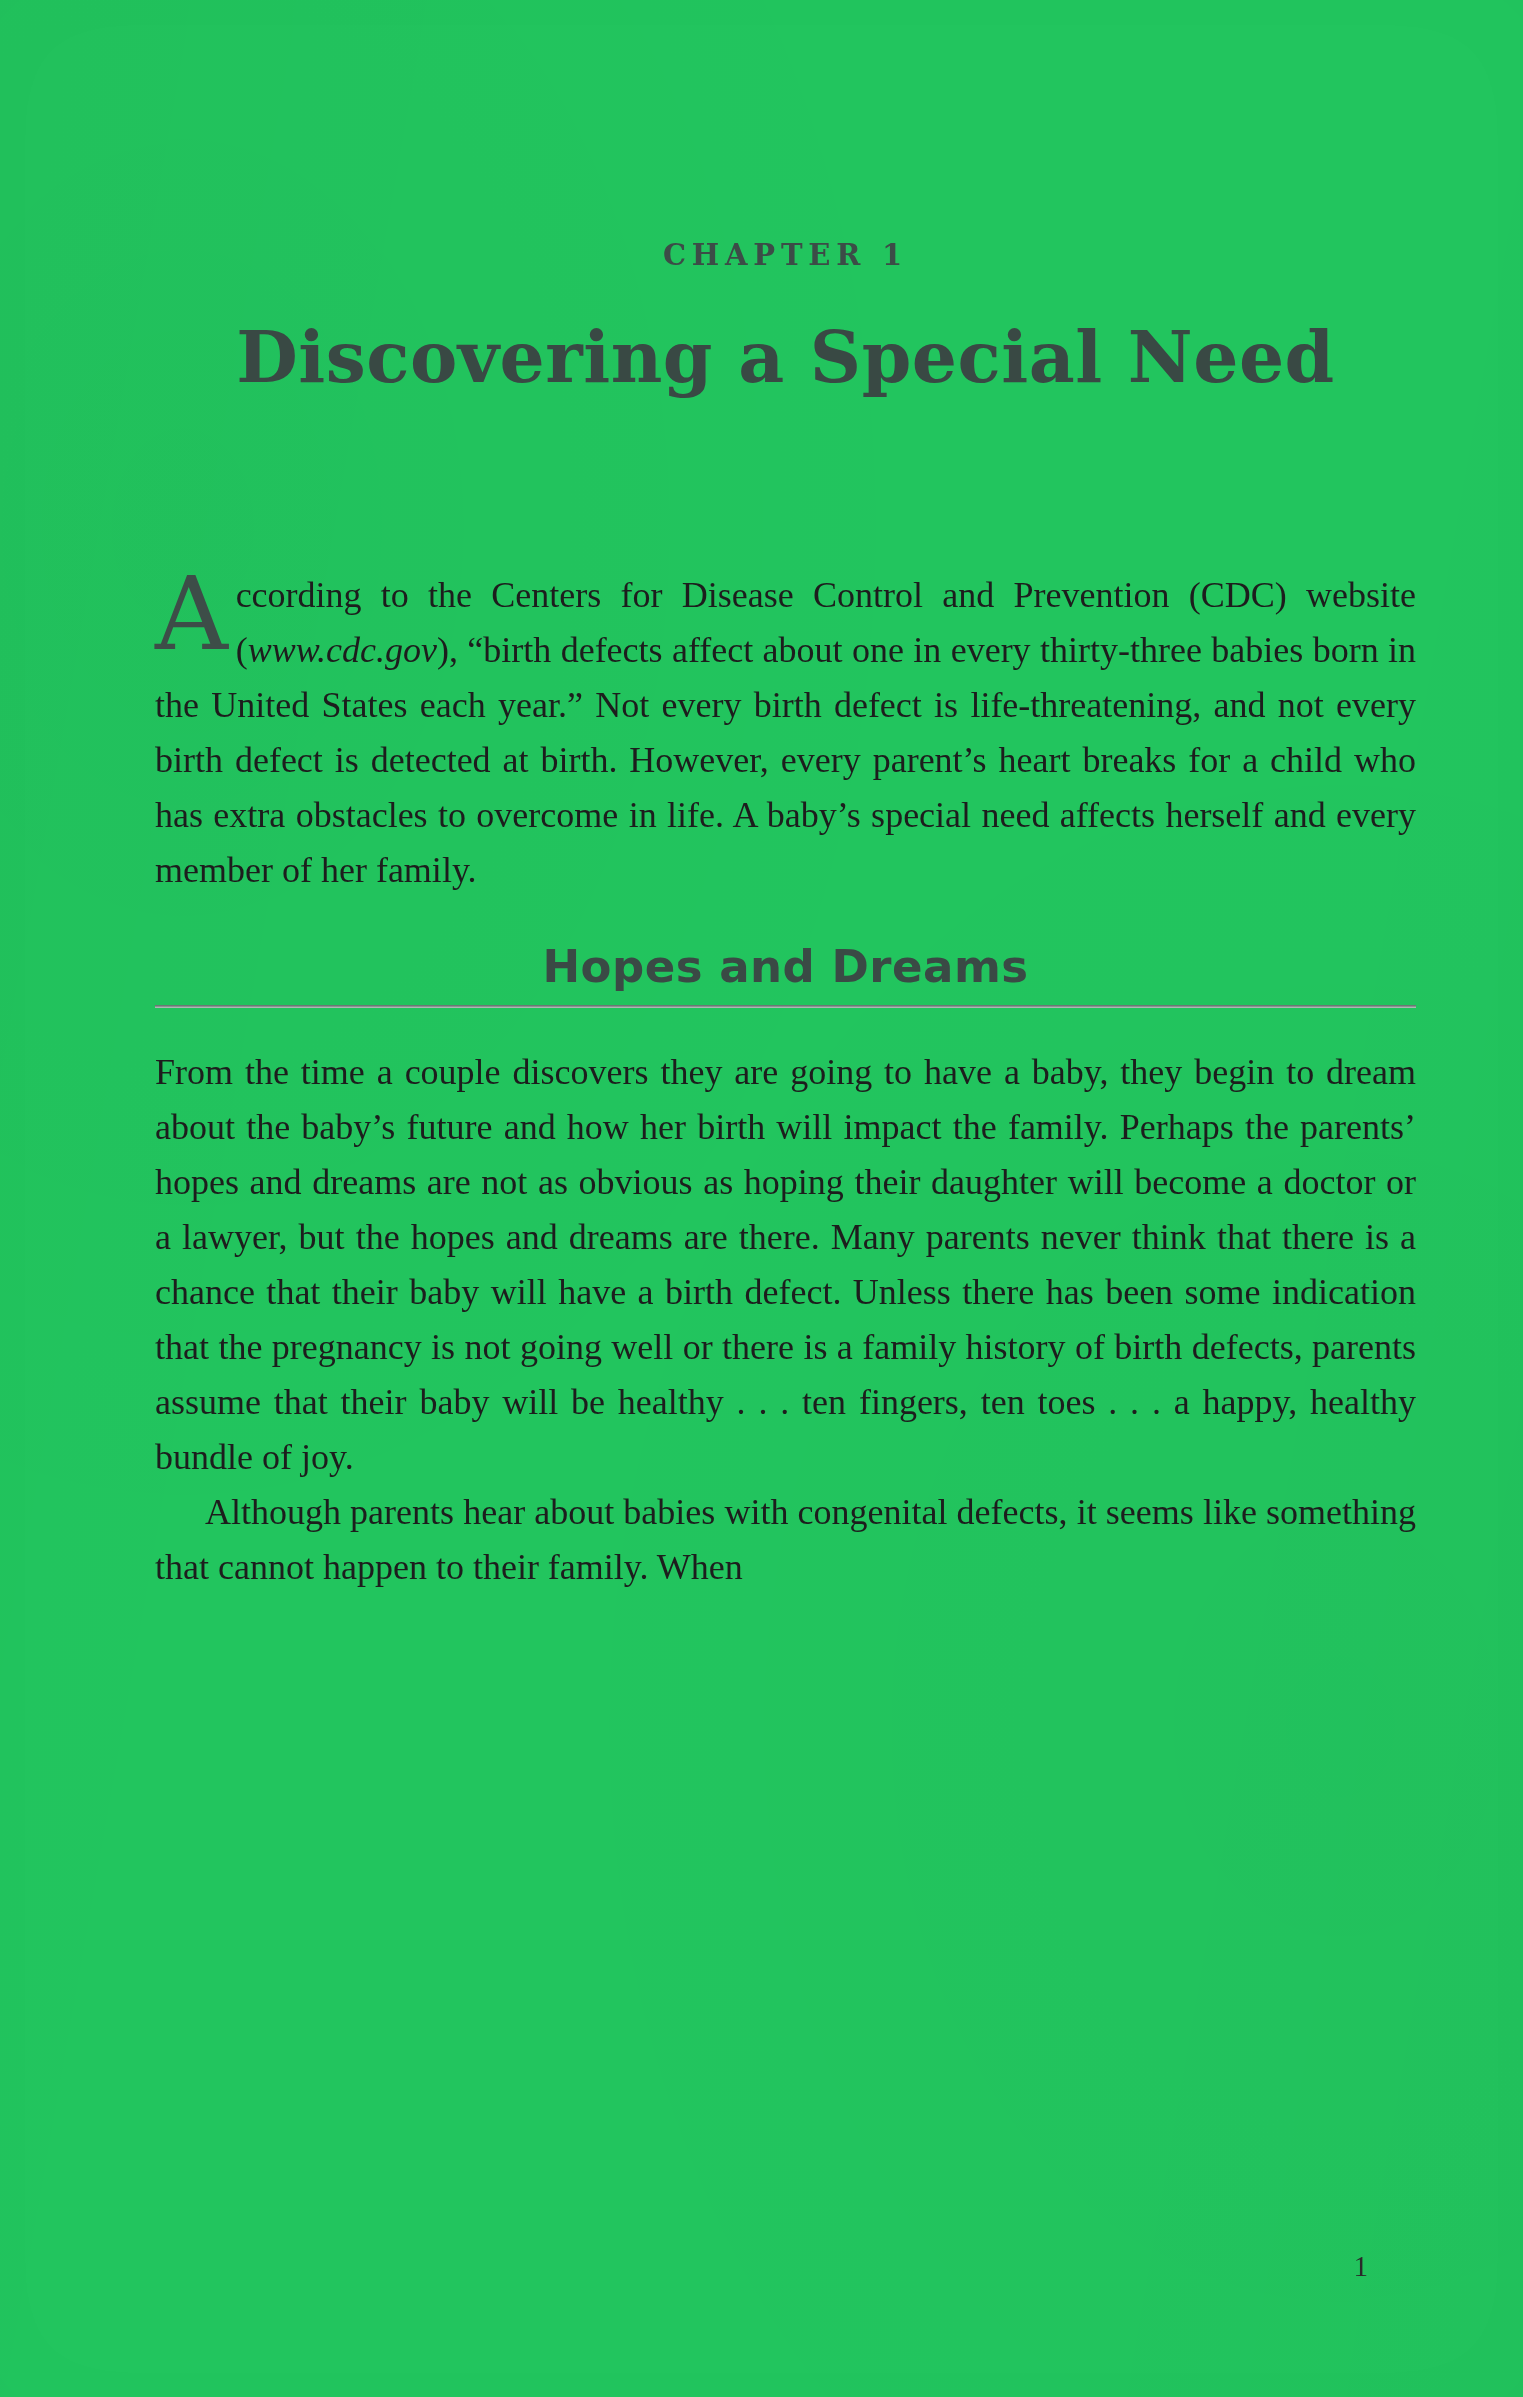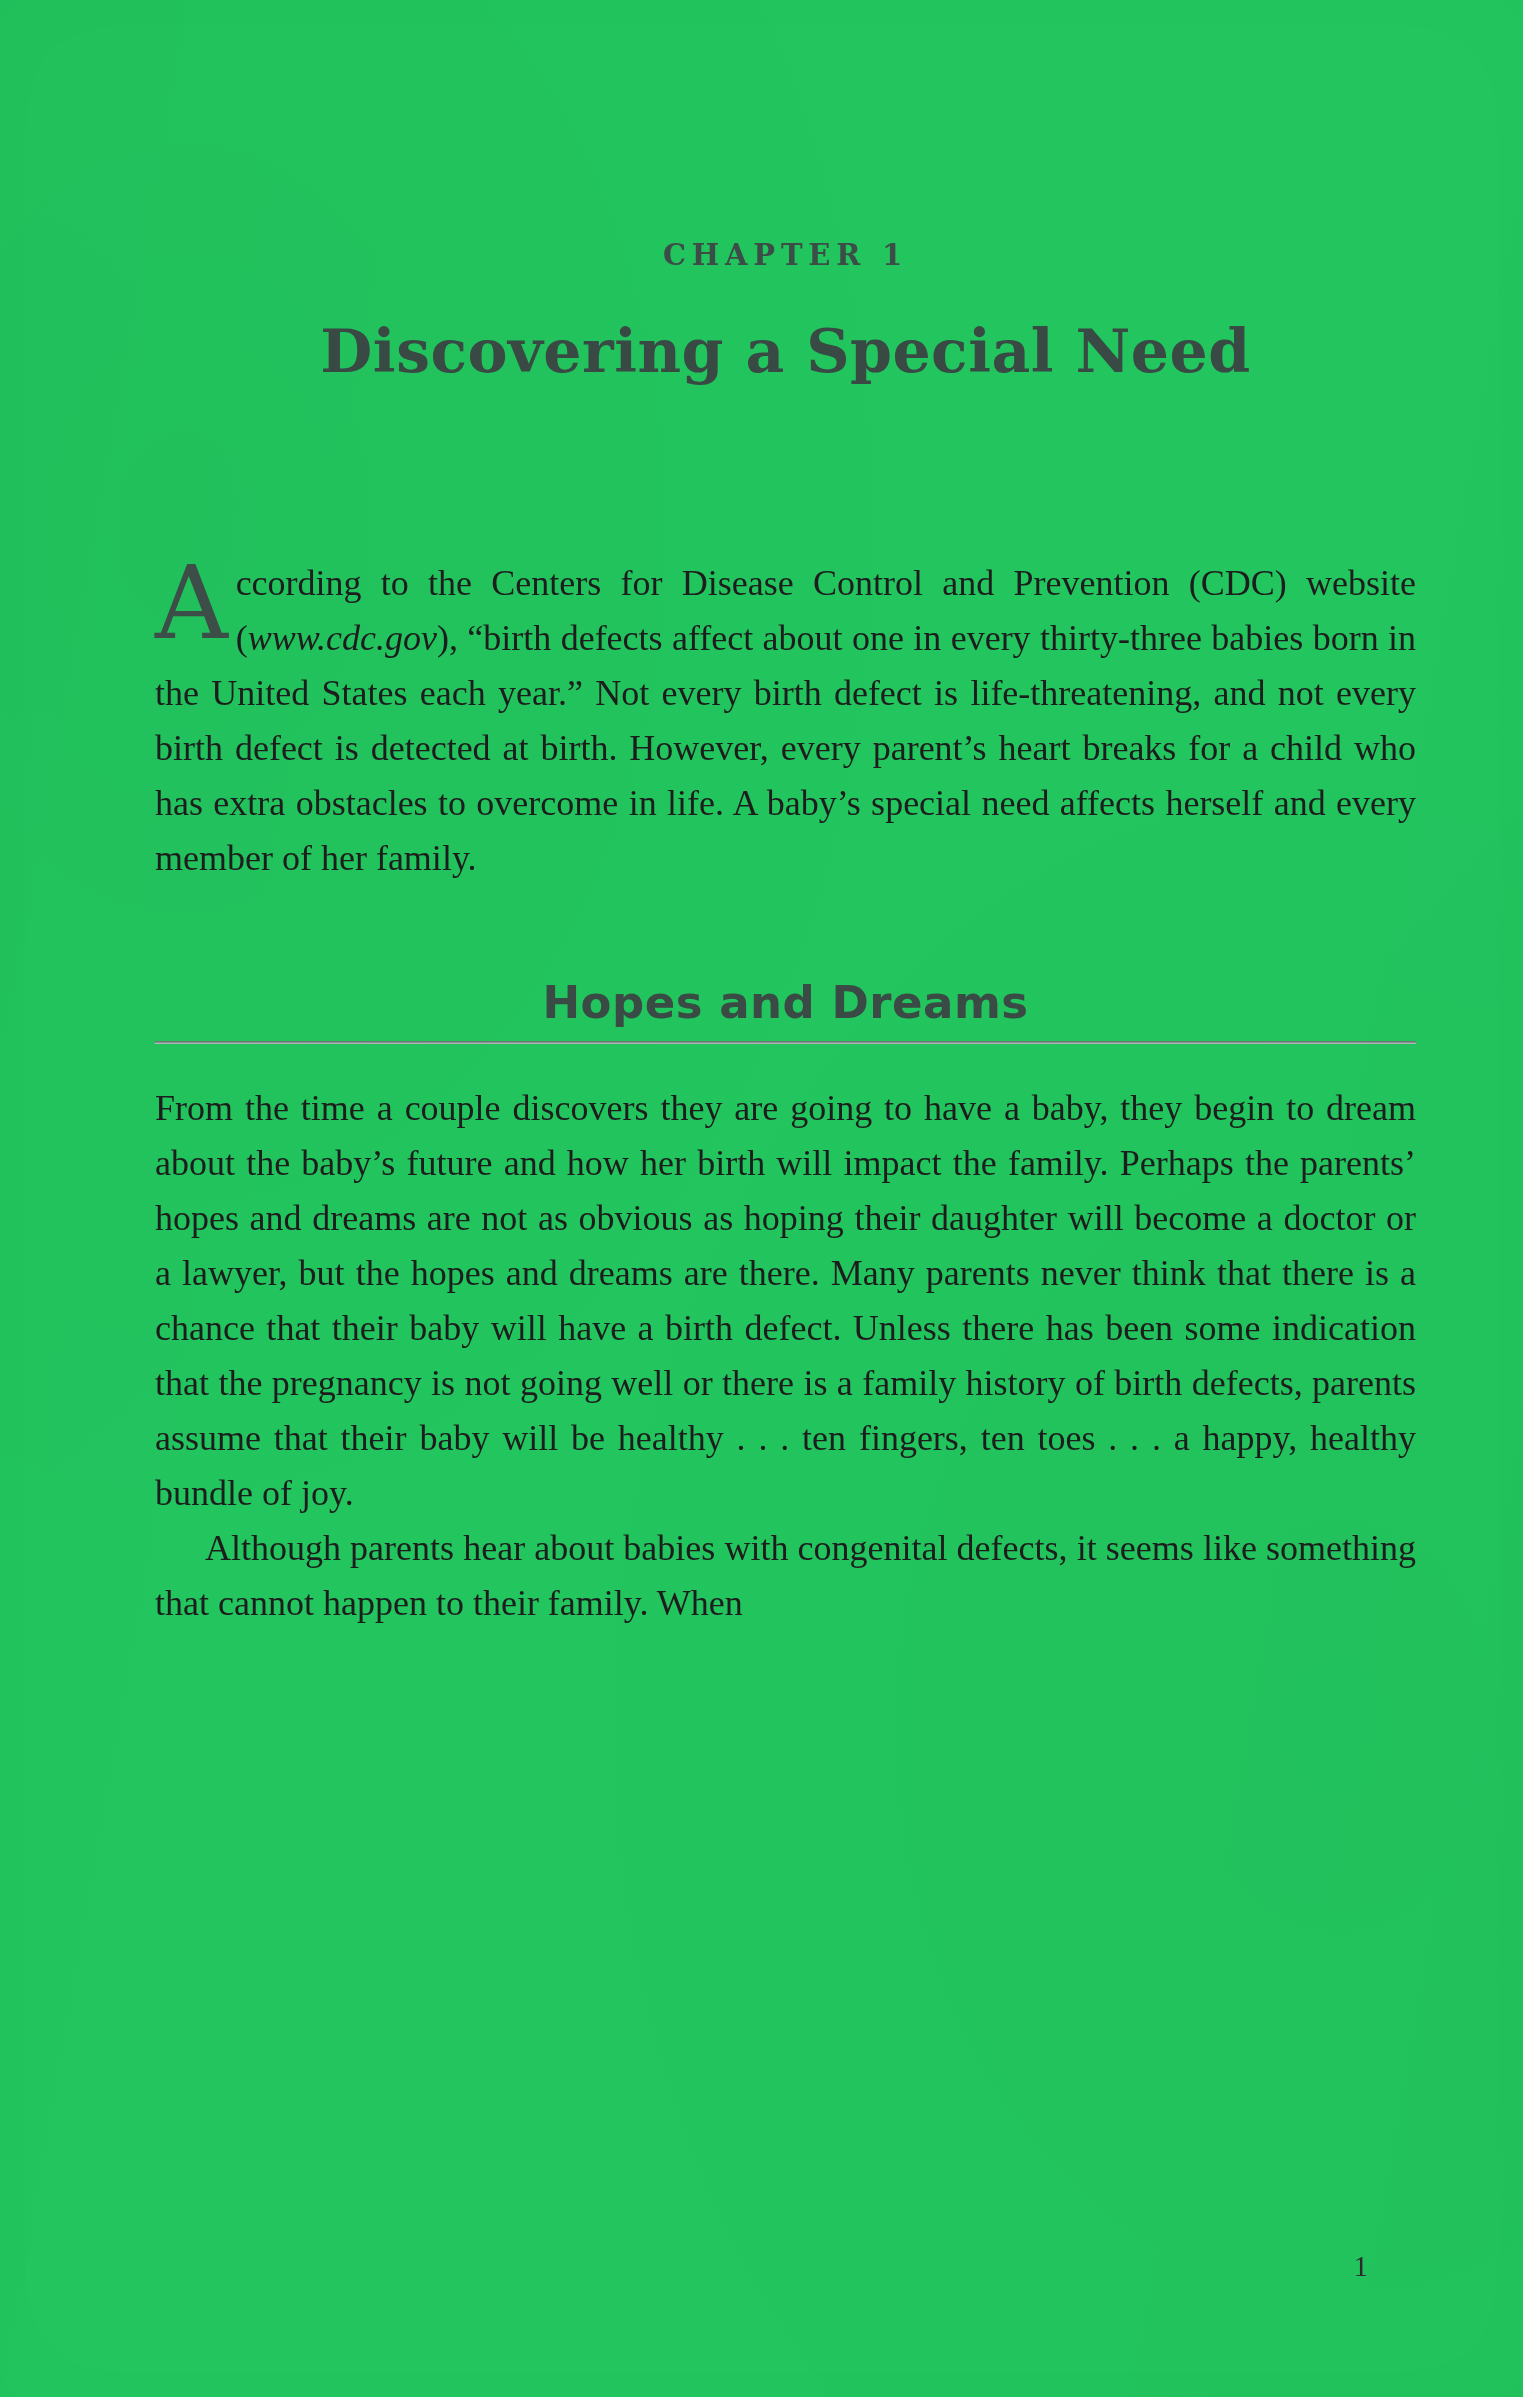--- a/index.html
+++ b/index.html
@@ -51,21 +51,21 @@
     color: #3c4c47;
     line-height: 1;
   }
 
   
   .chapter-title {
     margin-top: 50px;
     text-align: center;
     font-family: "DejaVu Serif", "Liberation Serif", serif;
     font-weight: 700;
-    font-size: 60px;
+    font-size: 71px;
     letter-spacing: 0.5px;
     color: #394944;
     line-height: 1.05;
     white-space: nowrap;
   }
 
   
   .body-para {
     font-family: "Liberation Serif", "DejaVu Serif", serif;
     font-size: 36px;
@@ -95,21 +95,21 @@
   .para-indent {
     text-indent: 50px;
     margin-top: 0;
   }
 
   em.url {
   }
 
   
   .section-block {
-    margin-top: 92px;
+    margin-top: 44px;
   }
 
   .section-heading {
     text-align: center;
     font-family: "DejaVu Sans", "Liberation Sans", sans-serif;
     font-weight: 700;
     font-size: 45px;
     letter-spacing: 0.5px;
     color: #3a4a45;
     line-height: 1.1;

